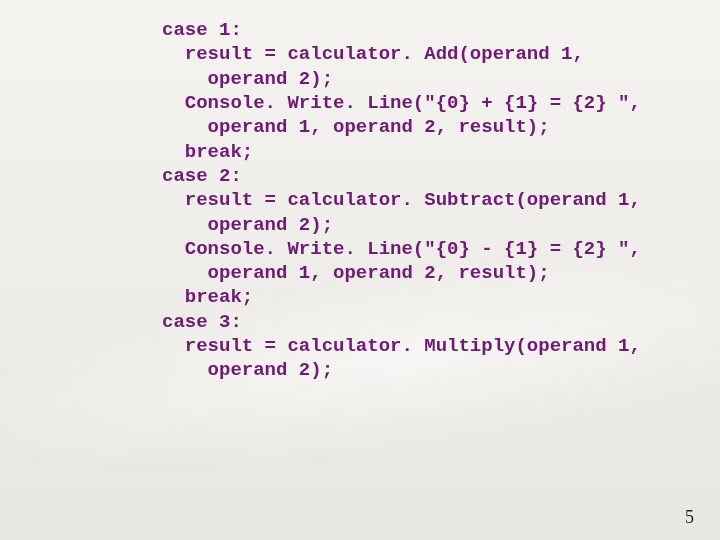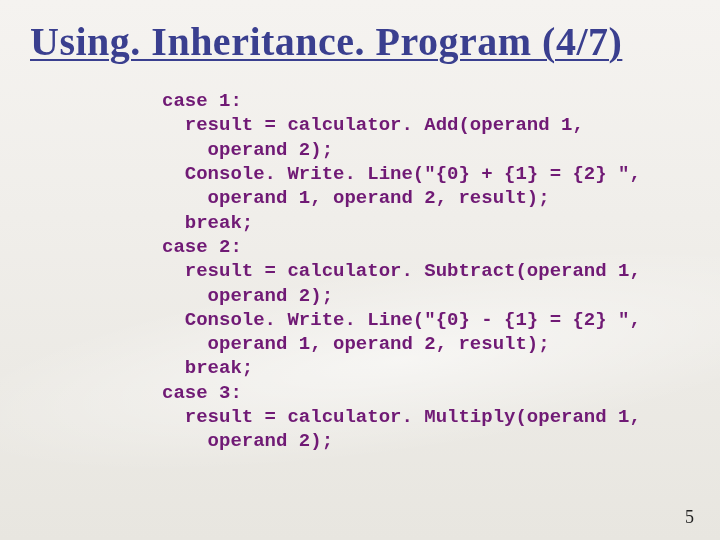--- a/index.html
+++ b/index.html
@@ -62,21 +62,20 @@
     color: #222;
   }
 </style>
 </head>
 <body>
 
 <div class="streak"></div>
 
 <div class="slide">
 
-  <h1 class="title">Using. Inheritance. Program (4/7)</h1>
 
   <div class="code">case 1:
   result = calculator. Add(operand 1,
     operand 2);
   Console. Write. Line("{0} + {1} = {2} ",
     operand 1, operand 2, result);
   break;
 case 2:
   result = calculator. Subtract(operand 1,
     operand 2);

